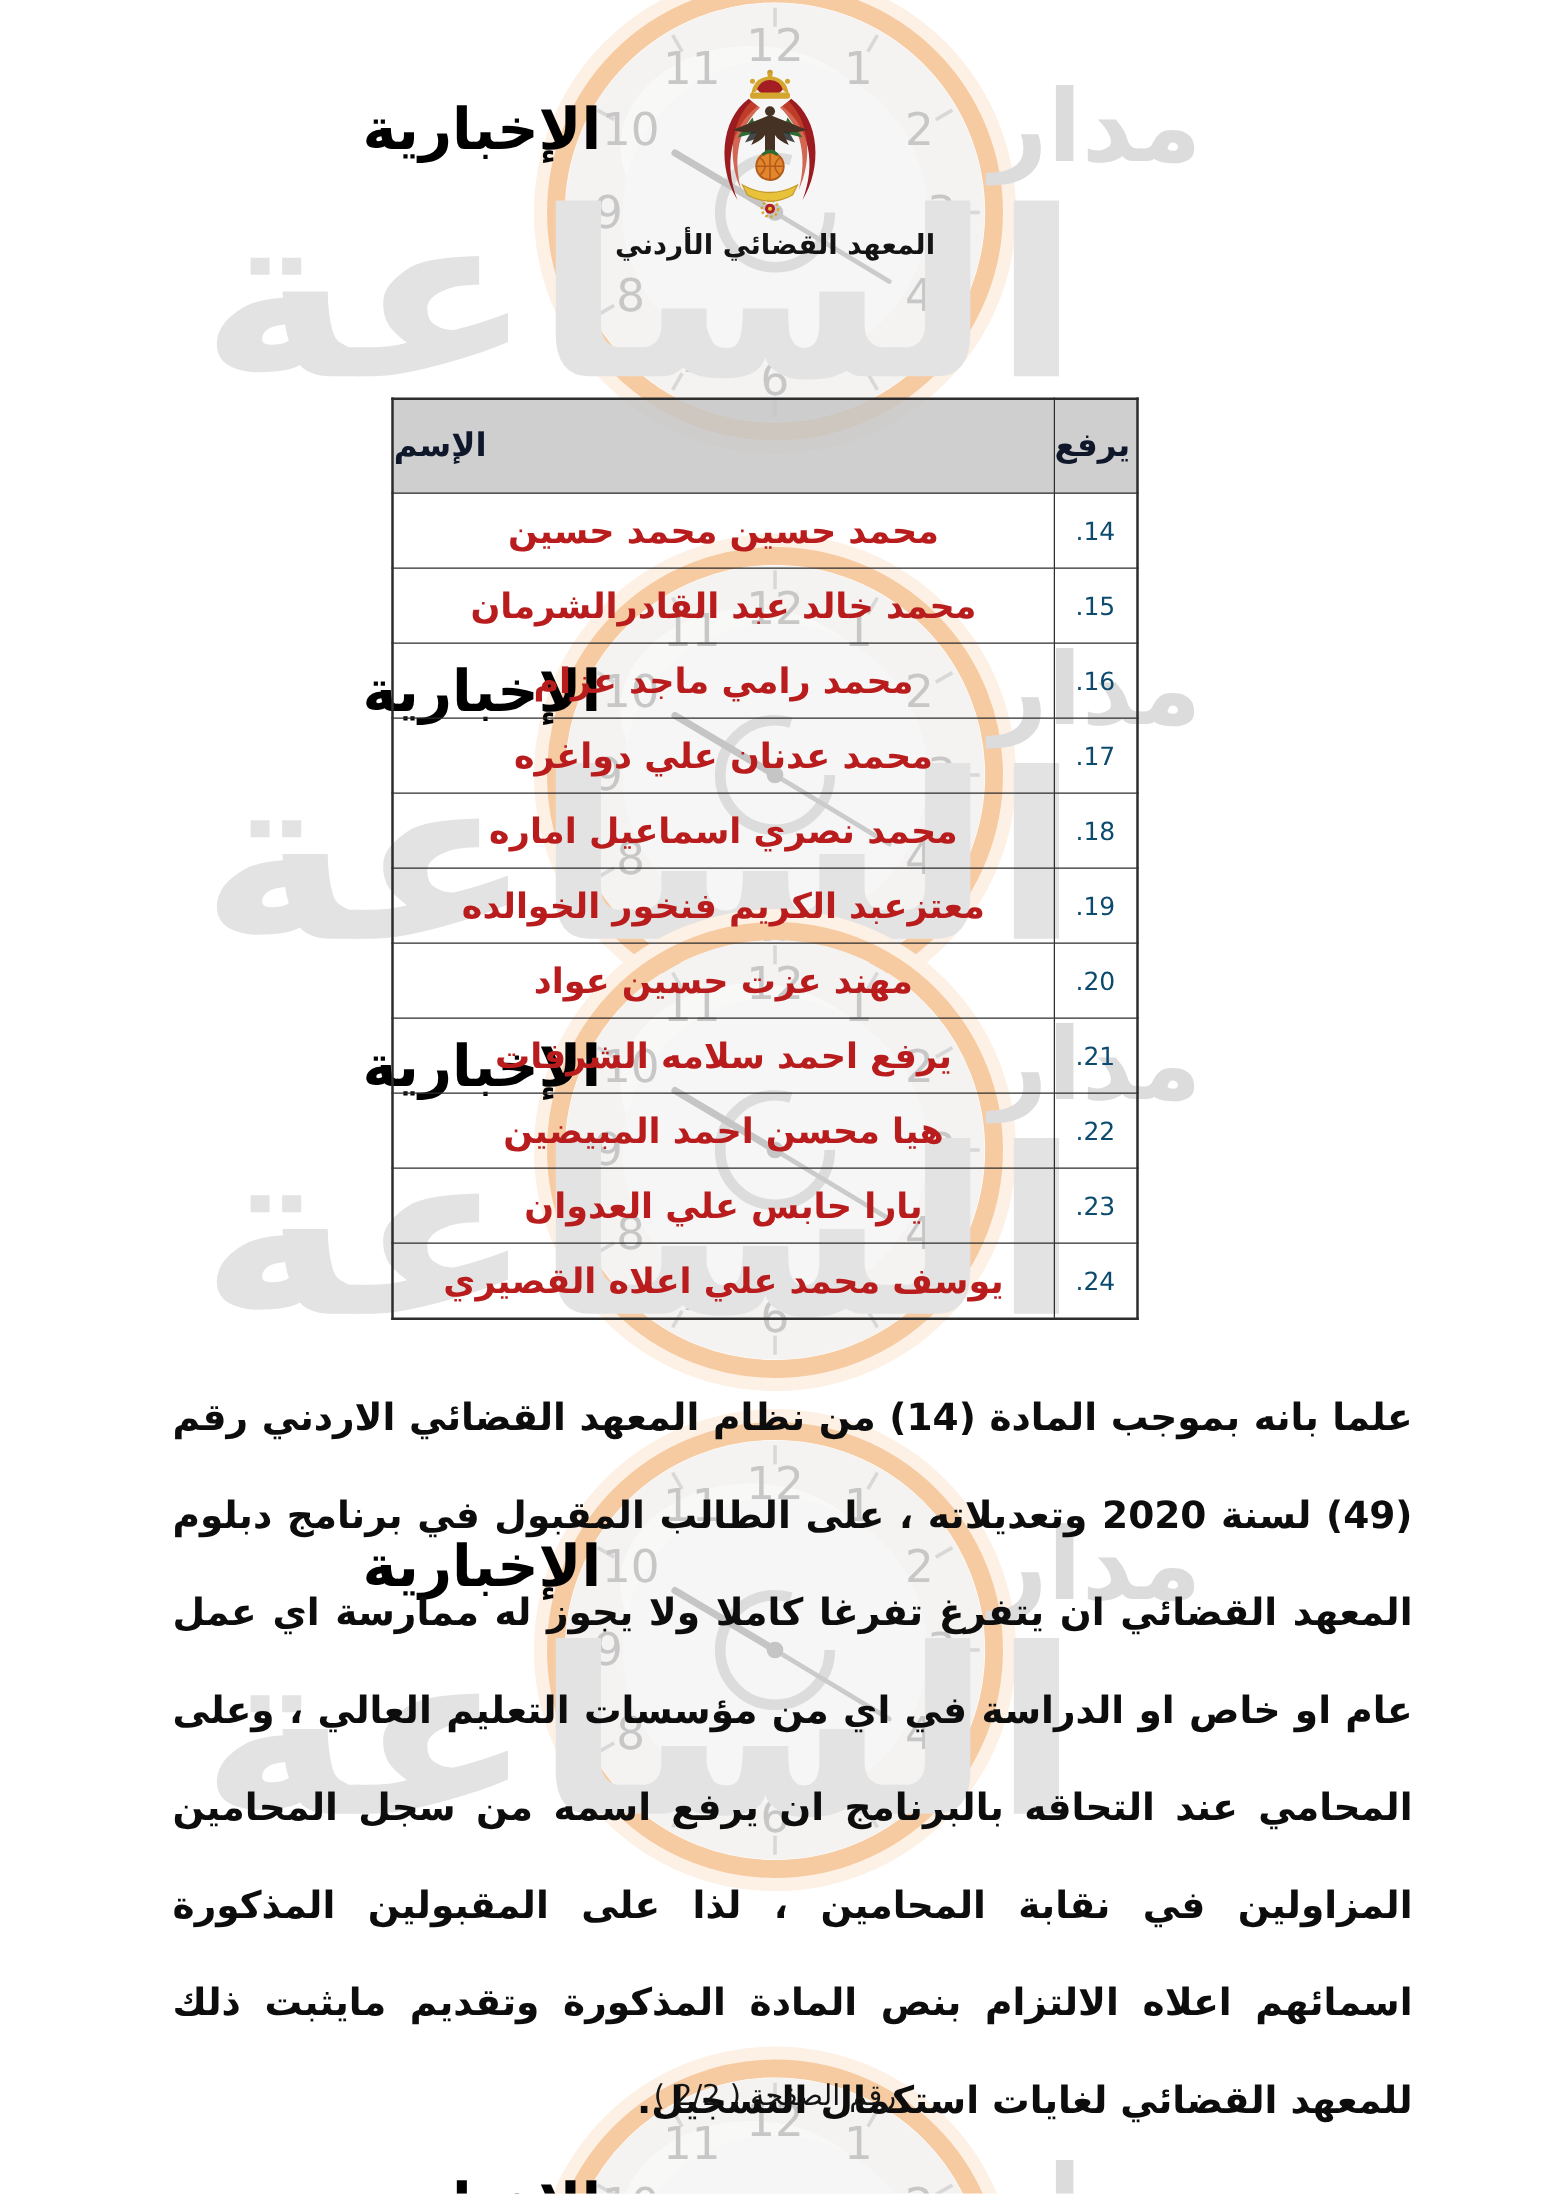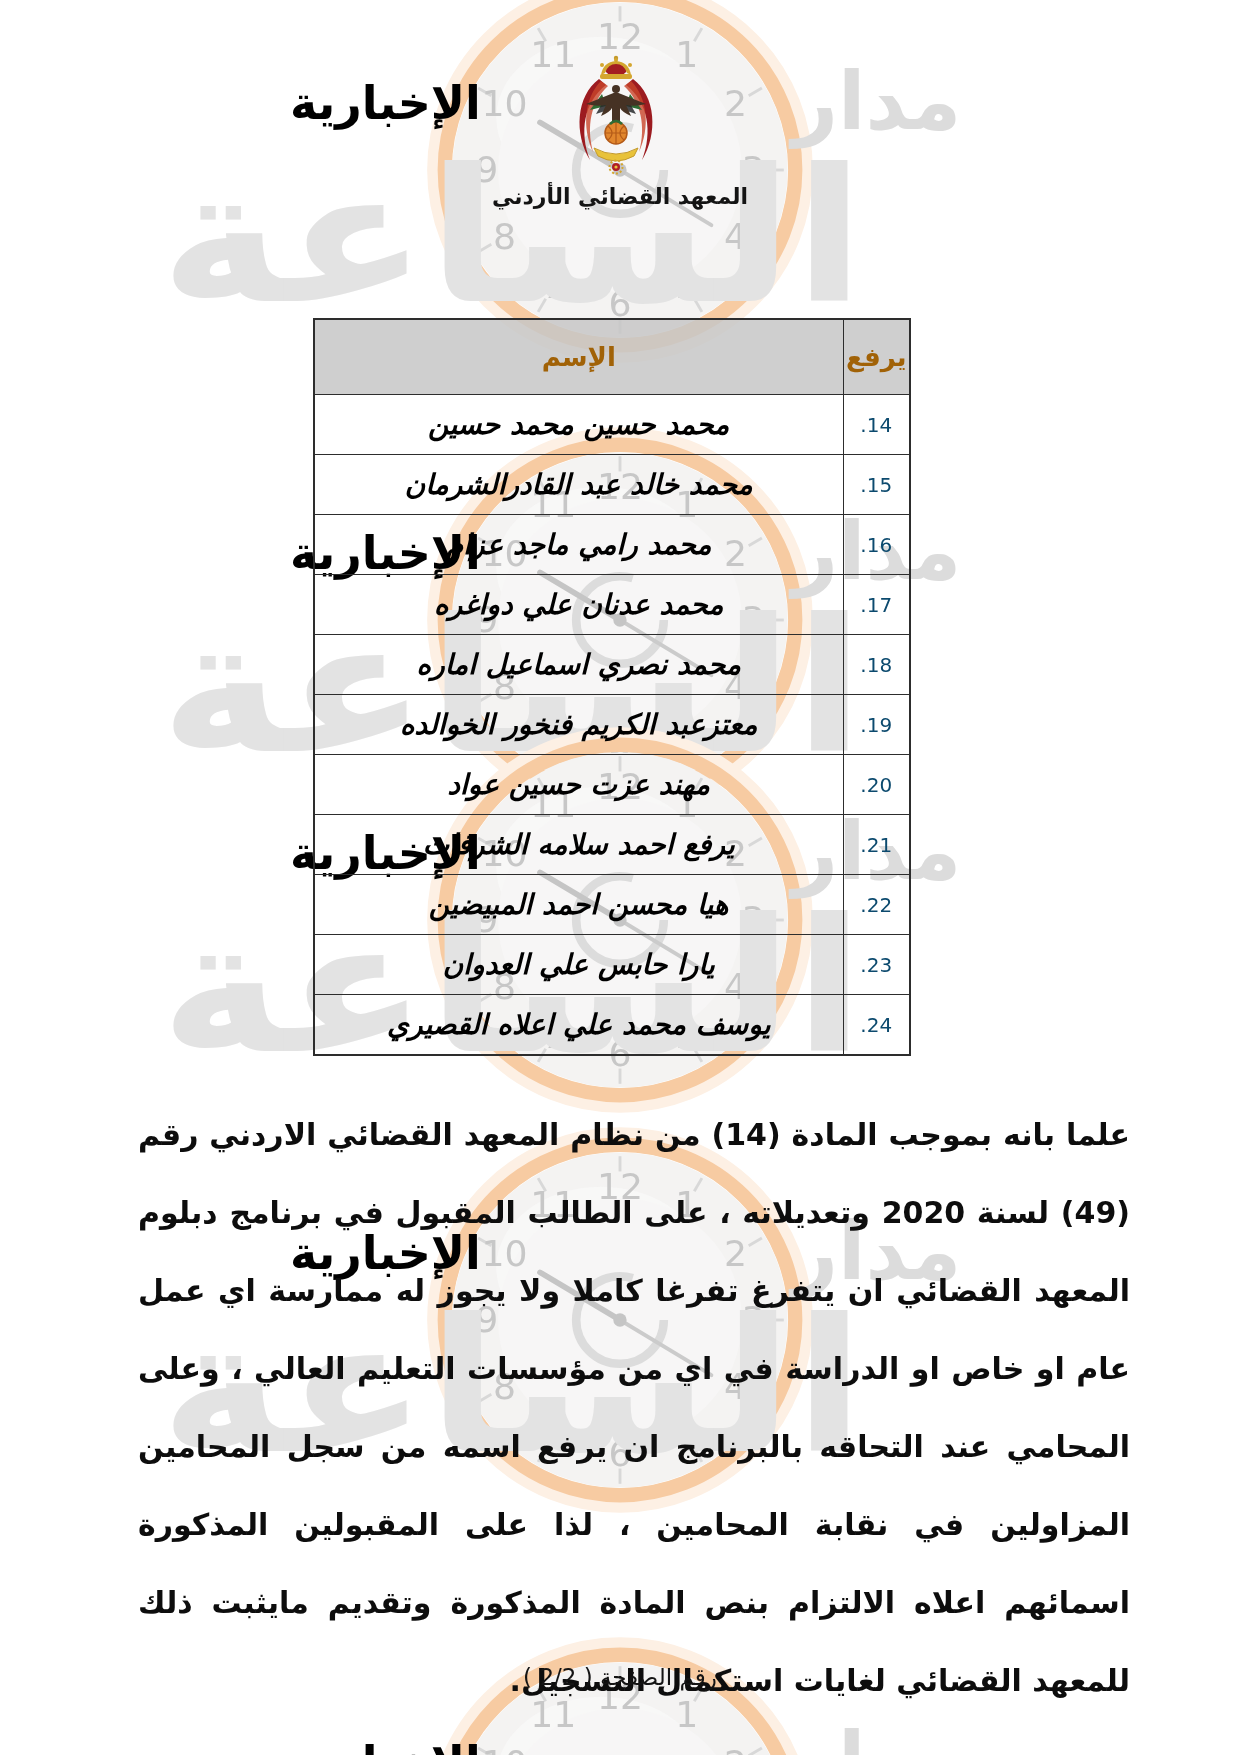--- a/index.html
+++ b/index.html
@@ -34,24 +34,24 @@
   .doc-table{
     position:absolute;left:313px;top:318px;width:596px;border-collapse:collapse;
     direction:rtl;table-layout:fixed;
   }
   .doc-table th,.doc-table td{border:1.6px solid #2d2d2d;padding:0;}
   .doc-table{border:2px solid #2d2d2d;}
   .col-num{width:67px;}
   .col-name{width:529px;}
   .doc-table th{
     height:74px;background:rgba(198,198,198,.84);
-    font-size:26px;font-weight:bold;color:#a16207;text-align:center;vertical-align:middle;
+    font-size:26px;font-weight:bold;color:#0f172a;text-align:left;vertical-align:middle;
   }
   .doc-table td{height:59px;text-align:center;vertical-align:middle;background:transparent;}
-  .c-name{font-size:28px;font-weight:bold;color:#000000;font-style:italic;}
+  .c-name{font-size:28px;font-weight:bold;color:#b91c1c;}
   .c-num{font-size:20px;color:#0c4a6e;direction:ltr;}
   .body-text{
     position:absolute;left:138px;top:1096px;width:992px;direction:rtl;
     text-align:justify;text-align-last:right;font-size:30px;font-weight:bold;
     line-height:78px;color:#0d0d0d;margin:0;
   }
   .footer{
     position:absolute;left:0;top:1664px;width:1240px;text-align:center;
     font-size:23px;color:#141414;direction:rtl;
   }

